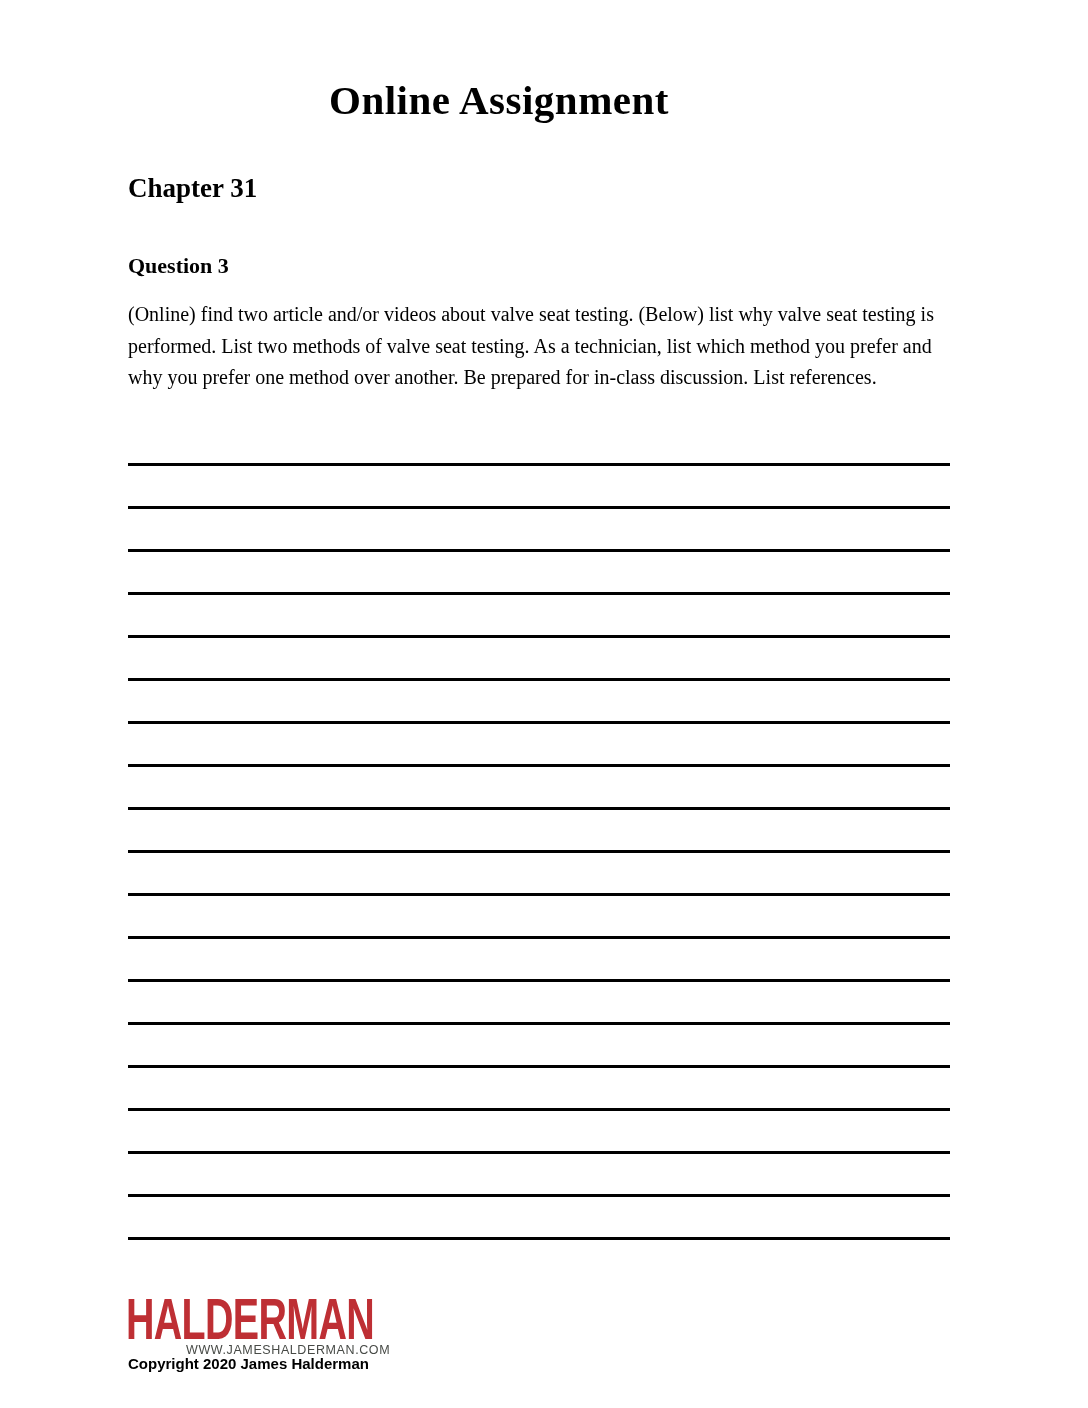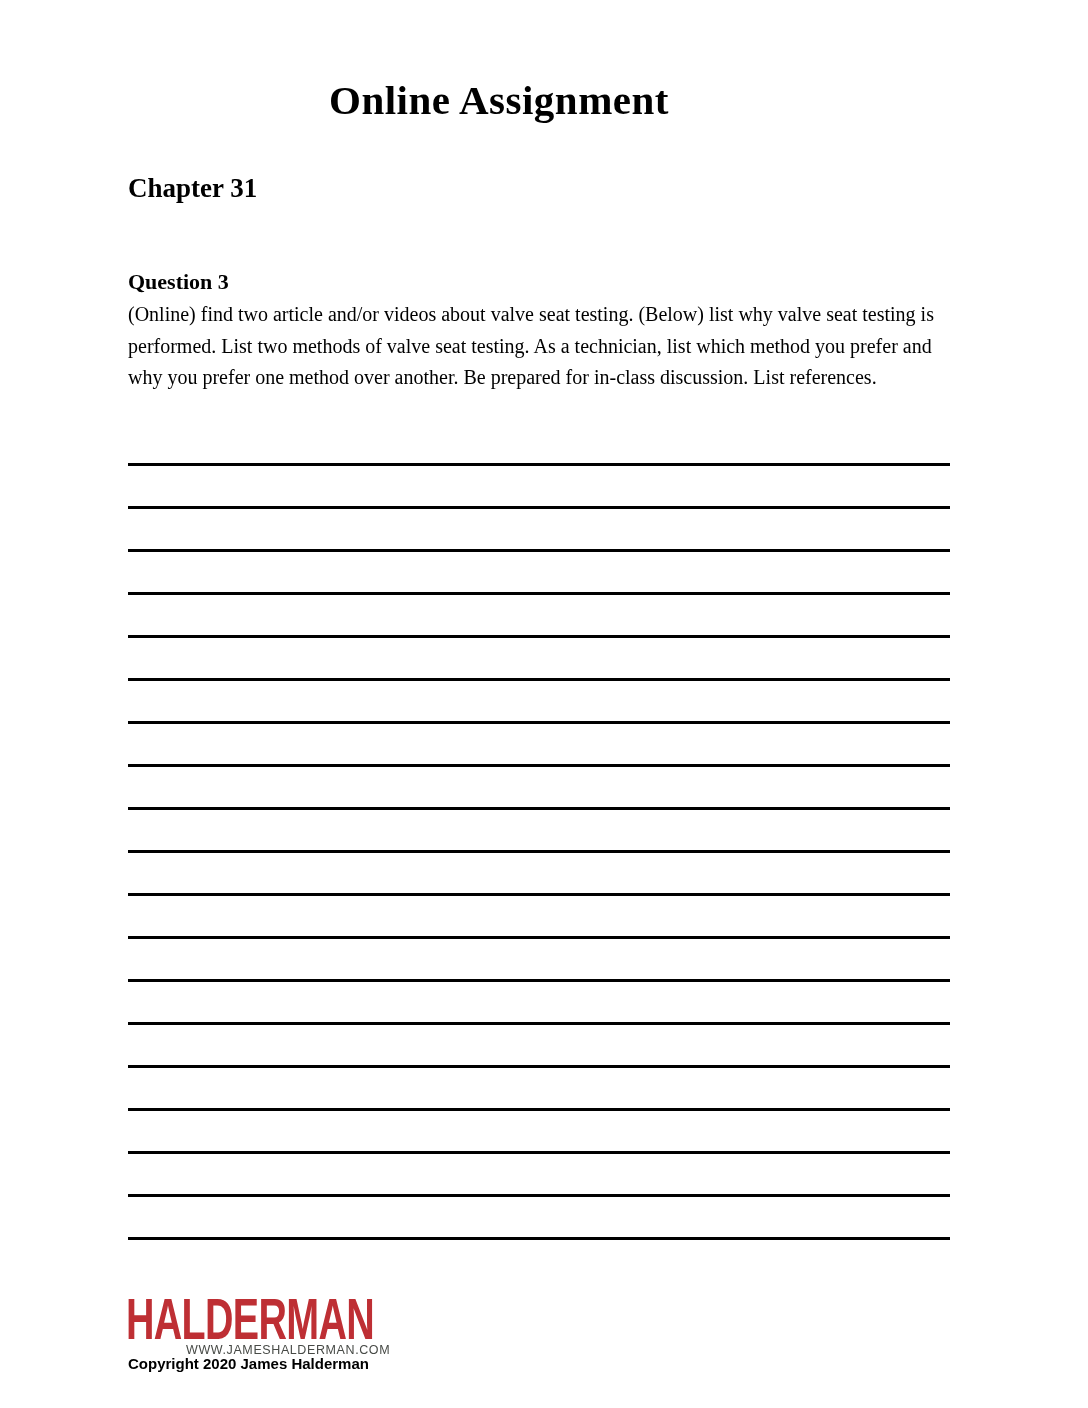--- a/index.html
+++ b/index.html
@@ -35,21 +35,20 @@
     font-weight: bold;
     line-height: 38px;
     margin-top: 12px;
   }
   .question-label {
     position: absolute;
     top: 253px;
     left: 128px;
     font-size: 22px;
     font-weight: bold;
-    margin-top: 16px;
   }
   .question-text {
     position: absolute;
     top: 299px;
     left: 128px;
     width: 824px;
     font-size: 20px;
     line-height: 31.5px;
   }
   .answer-lines {

